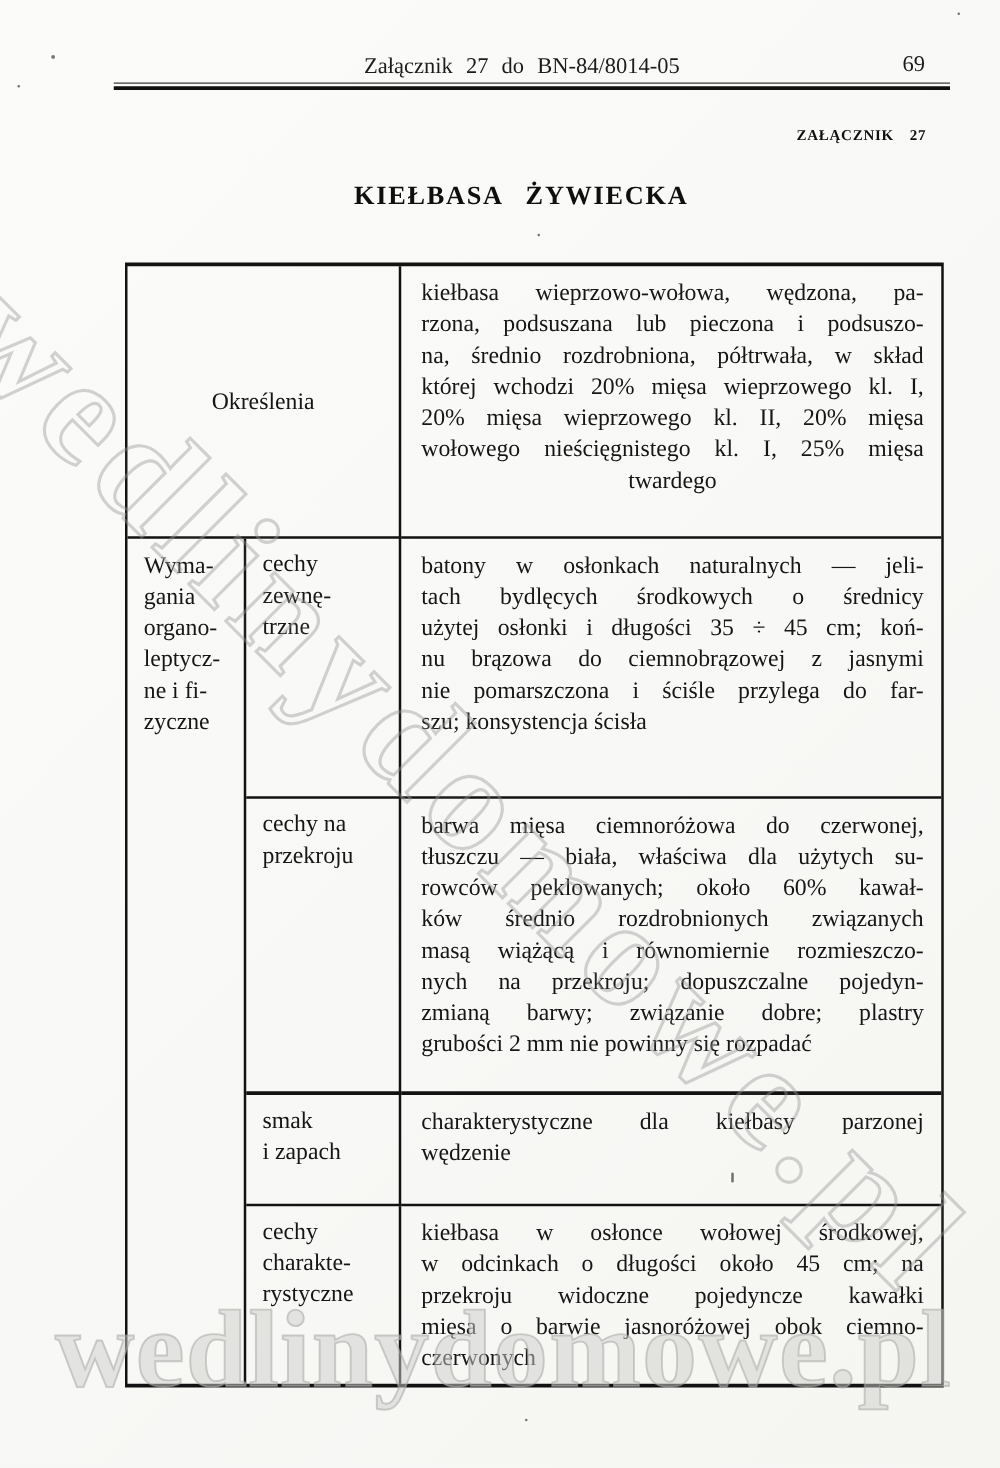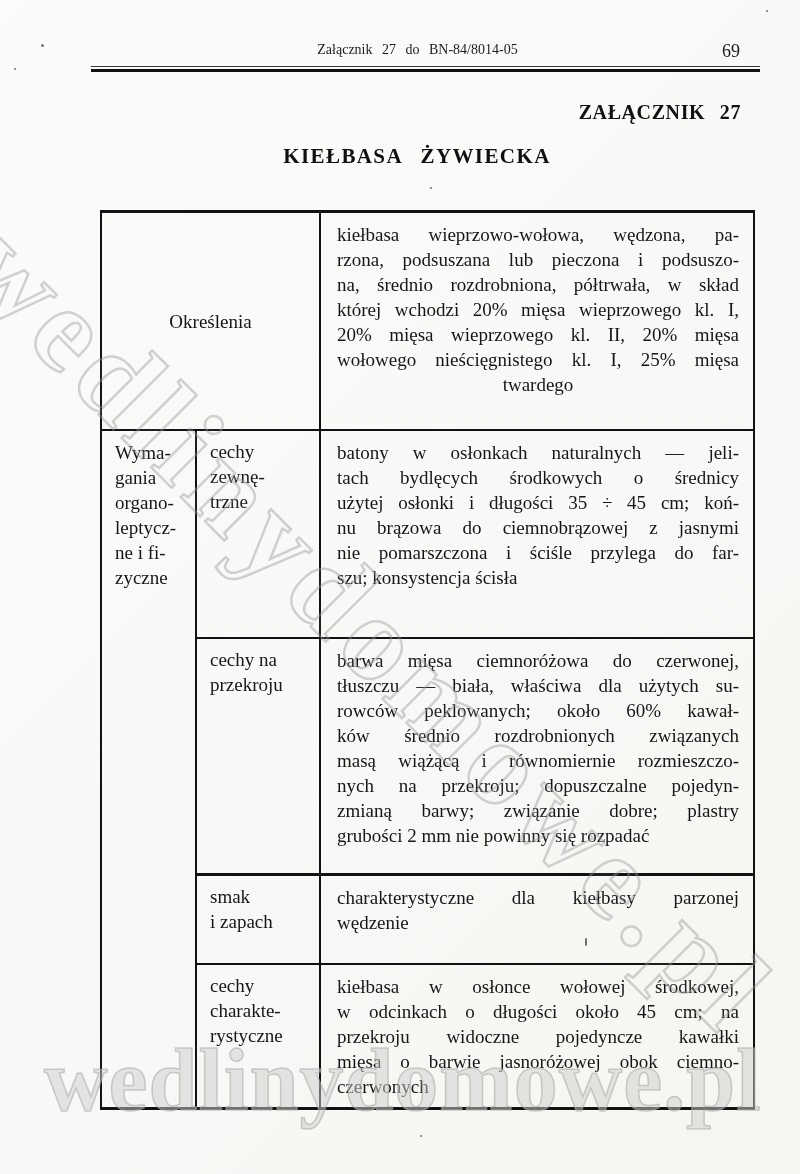--- a/index.html
+++ b/index.html
@@ -12,34 +12,34 @@
   .page{
     position:relative;
     width:800px;height:1174px;
     background:linear-gradient(135deg,#fbfbf9 0%,#f8f8f6 55%,#f5f5f2 100%);
     color:#151515;
     overflow:hidden;
   }
   
   .running-title{
     position:absolute;top:42px;left:90px;width:655px;
-    text-align:center;font-size:14px;word-spacing:6px;color:#1c1c1c;
+    text-align:center;font-size:18px;word-spacing:6px;color:#1c1c1c;
   }
   .page-number{
     position:absolute;top:41px;right:60px;
     font-size:18px;color:#1c1c1c;text-align:center;
   }
   .header-rule{
     position:absolute;top:66px;left:91px;width:669px;height:6px;
     border-top:1px solid #3a3a3a;border-bottom:3px solid #101010;
     box-sizing:border-box;
   }
   .annex-label{
     position:absolute;top:101px;right:59px;
-    font-size:20px;font-weight:bold;word-spacing:9px;letter-spacing:.6px;color:#111;
+    font-size:12px;font-weight:bold;word-spacing:9px;letter-spacing:.6px;color:#111;
   }
   .doc-title{
     position:absolute;top:144px;left:0;width:800px;
     margin:0;padding-left:34px;box-sizing:border-box;
     text-align:center;font-size:21px;font-weight:bold;
     letter-spacing:1.4px;word-spacing:12px;color:#0f0f0f;
   }
   
   .spec-table{
     position:absolute;left:100px;top:210px;width:655px;

